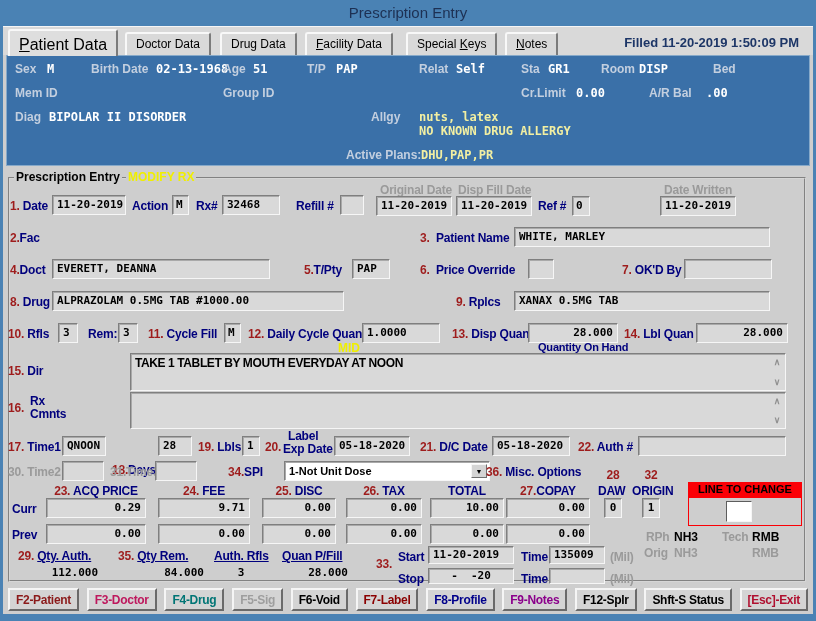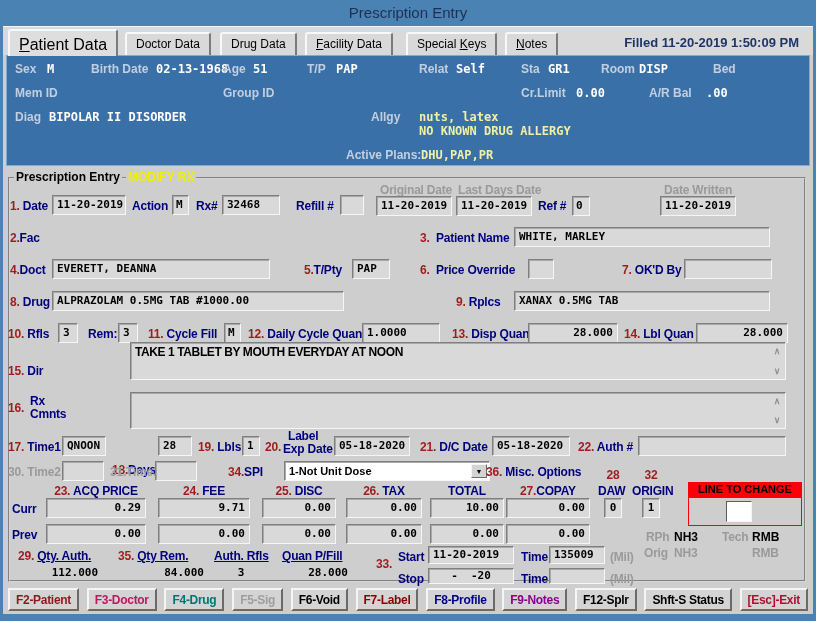--- a/index.html
+++ b/index.html
@@ -146,21 +146,21 @@
   <span class="lbl" style="left:10px;top:199px;"><span class="num">1.</span> <span>Date</span></span>
   <div class="fld" style="left:52px;top:195px;width:74px;">11-20-2019</div>
   <span class="lbl" style="left:132px;top:199px;">Action</span>
   <div class="fld" style="left:172px;top:195px;width:17px;padding:0 3px;">M</div>
   <span class="lbl" style="left:196px;top:199px;">Rx#</span>
   <div class="fld" style="left:222px;top:195px;width:58px;">32468</div>
   <span class="lbl" style="left:296px;top:199px;">Refill #</span>
   <div class="fld" style="left:340px;top:195px;width:24px;"></div>
   <span class="glbl" style="left:380px;top:183px;">Original Date</span>
   <div class="fld" style="left:376px;top:196px;width:76px;">11-20-2019</div>
-  <span class="glbl" style="left:458px;top:183px;">Last Days Date</span>
+  <span class="glbl" style="left:458px;top:183px;">Disp Fill Date</span>
   <div class="fld" style="left:456px;top:196px;width:76px;">11-20-2019</div>
   <span class="lbl" style="left:538px;top:199px;">Ref #</span>
   <div class="fld" style="left:572px;top:196px;width:18px;padding:0 3px;">0</div>
   <span class="glbl" style="left:664px;top:183px;">Date Written</span>
   <div class="fld" style="left:660px;top:196px;width:76px;">11-20-2019</div>
 
   <span class="lbl" style="left:10px;top:231px;"><span class="num">2.</span><span>Fac</span></span>
   <span class="lbl" style="left:420px;top:231px;"><span class="num">3.</span>  <span>Patient Name</span></span>
   <div class="fld" style="left:514px;top:227px;width:256px;">WHITE, MARLEY</div>
 
@@ -187,21 +187,21 @@
   <span class="lbl" style="left:248px;top:327px;"><span class="num">12.</span> <span>Daily Cycle Quan</span></span>
   <div class="fld" style="left:362px;top:323px;width:78px;">1.0000</div>
   <span class="lbl" style="left:452px;top:327px;"><span class="num">13.</span> <span>Disp Quan</span></span>
   <div class="fld right" style="left:528px;top:323px;width:90px;">28.000</div>
   <span class="lbl" style="left:624px;top:327px;"><span class="num">14.</span> <span>Lbl Quan</span></span>
   <div class="fld right" style="left:696px;top:323px;width:92px;">28.000</div>
   <span class="secmode" style="left:336px;top:341px;background:transparent;">MID</span>
   <span class="lbl" style="left:538px;top:341px;font-size:11px;">Quantity On Hand</span>
 
   <span class="lbl" style="left:8px;top:364px;"><span class="num">15.</span> <span>Dir</span></span>
-  <div class="tarea" style="left:130px;top:342px;width:656px;height:38px;">
+  <div class="tarea" style="left:130px;top:353px;width:656px;height:38px;">
     <div class="txt">TAKE 1 TABLET BY MOUTH EVERYDAY AT NOON</div>
     <span class="scr" style="top:3px;">∧</span>
     <span class="scr" style="bottom:3px;">∨</span>
   </div>
 
   <span class="lbl num" style="left:8px;top:401px;">16.</span>
   <span class="lbl" style="left:30px;top:394px;">Rx</span>
   <span class="lbl" style="left:30px;top:407px;">Cmnts</span>
   <div class="tarea" style="left:130px;top:392px;width:656px;height:37px;">
     <div class="txt"></div>

